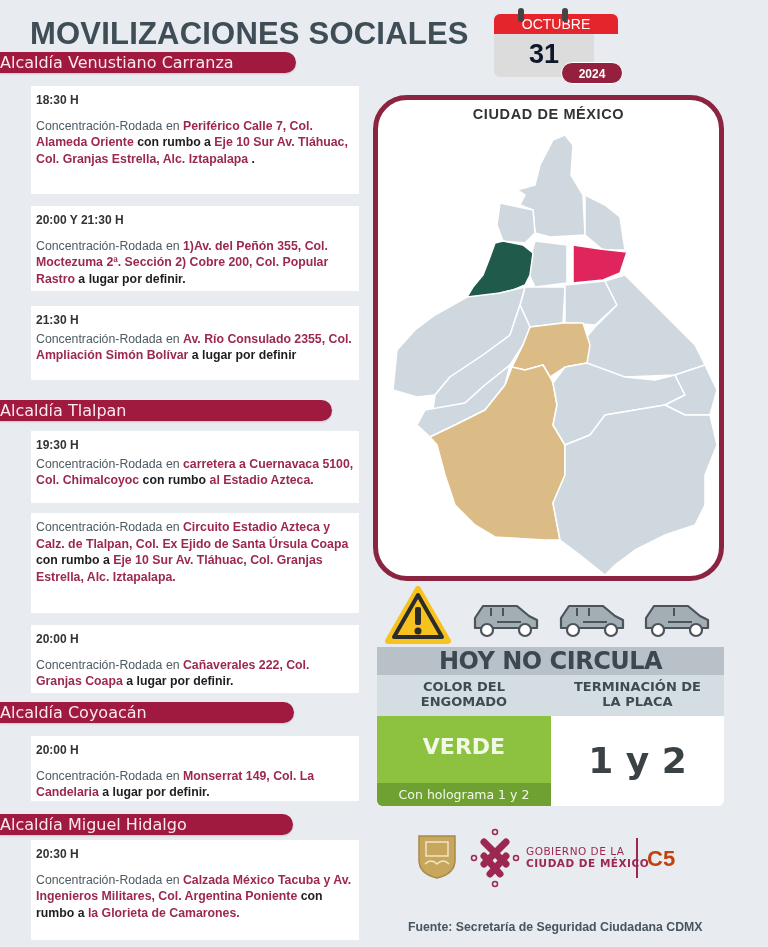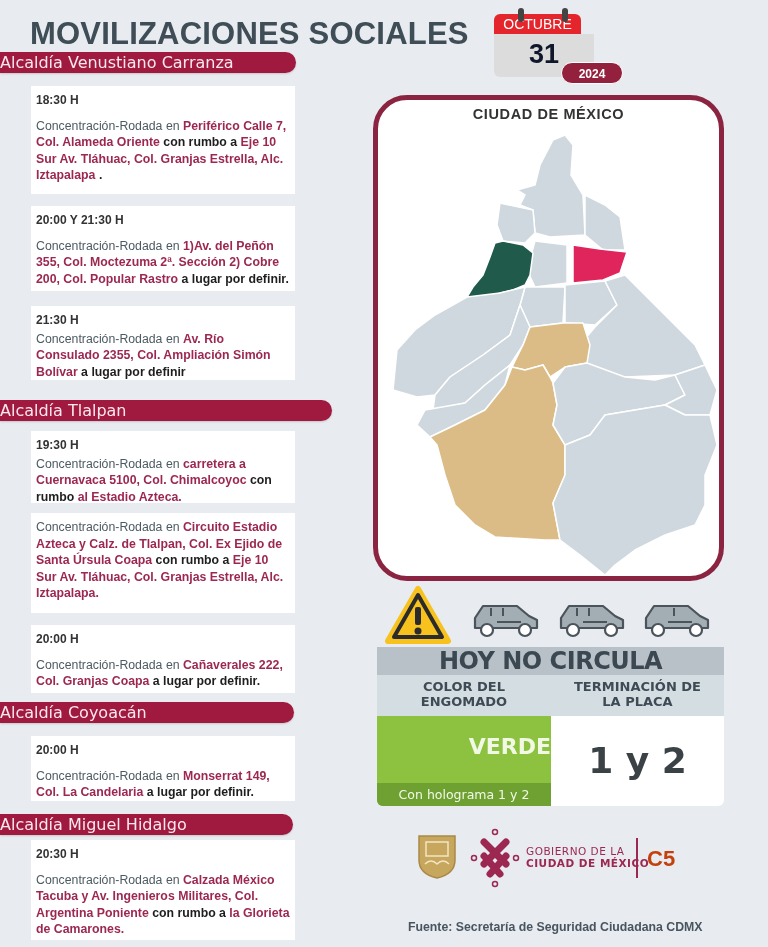--- a/index.html
+++ b/index.html
@@ -20,55 +20,55 @@
   .alc-bar {
     position: absolute; left: 0; height: 21px;
     background: #a0193f;
     border-radius: 0 12px 12px 0;
     color: #fbe8ee;
     font-size: 16px; line-height: 21px;
     font-family: "DejaVu Sans", sans-serif;
     box-shadow: 0 1px 2px rgba(0,0,0,0.15);
   }
   .card {
-    position: absolute; left: 31px; width: 264px;
+    position: absolute; left: 31px; width: 328px;
     background: #ffffff;
     padding: 6px 5px 6px 5px;
     font-size: 12.3px; line-height: 16.5px;
   }
   .card .time { font-weight: bold; color: #333; margin-bottom: 9px; font-size: 12px; }
   .card .time.tight { margin-bottom: 2px; }
   .card .desc { font-weight: bold; }
   .c-gray { color: #4d5a63; font-weight: normal; }
   .c-wine { color: #9c2852; }
   .c-black { color: #1e1e1e; }
 
   
   .cal { position: absolute; left: 494px; top: 8px; width: 100px; height: 60px; }
   .cal-ring { position: absolute; top: 0; width: 6px; height: 14px; background: #444; border-radius: 3px; }
-  .cal-head { position: absolute; top: 6px; left: 0; width: 87px; height: 20px; background: #e4262c; border-radius: 6px 6px 0 0; color: #fff; font-size: 14px; text-align: center; line-height: 21px; }
+  .cal-head { position: absolute; top: 6px; left: 0; width: 124px; height: 20px; background: #e4262c; border-radius: 6px 6px 0 0; color: #fff; font-size: 14px; text-align: center; line-height: 21px; }
   .cal-body { position: absolute; top: 26px; left: 0; width: 100px; height: 43px; background: #dcdcdc; border-radius: 0 0 6px 6px; text-align: center; font-weight: bold; color: #0f172a; font-size: 27px; line-height: 40px; }
   .year { position: absolute; left: 561px; top: 62px; width: 62px; height: 22px; background: #93213d; border-radius: 11px; color: #fff; font-weight: bold; font-size: 12px; text-align: center; line-height: 22px; border: 1.5px solid #fff; }
 
   
   .map-card {
     position: absolute; left: 373px; top: 95px; width: 351px; height: 486px;
     border: 5px solid #8b2441; border-radius: 34px; background: #ffffff;
   }
   .map-title { position: absolute; top: 6px; left: 0; width: 100%; text-align: center; font-weight: bold; font-size: 14.5px; color: #333; letter-spacing: 0.6px; }
   .map-svg { position: absolute; left: 0; top: 0; }
 
   
   .warn { position: absolute; left: 384px; top: 585px; }
   .car { position: absolute; top: 600px; }
   .hnc-head { position: absolute; left: 377px; top: 647px; width: 347px; height: 28px; background: #b8c1c8; color: #3c4851; font-weight: bold; font-size: 24px; text-align: center; line-height: 29px; font-family: "DejaVu Sans", sans-serif; letter-spacing: -0.5px; }
   .hnc-sub { position: absolute; left: 377px; top: 675px; width: 347px; height: 41px; background: #d4dde2; }
   .hnc-sub div { position: absolute; top: 5px; text-align: center; font-weight: bold; font-size: 13px; color: #3f4b54; line-height: 14.5px; font-family: "DejaVu Sans", sans-serif; }
   .green-box { position: absolute; left: 377px; top: 716px; width: 174px; height: 90px; background: #8cc23f; border-radius: 0 0 0 6px; }
-  .green-box .verde { position: absolute; top: 18px; width: 100%; text-align: right; color: #f1f9e6; font-weight: bold; font-size: 22px; font-family: "DejaVu Sans", sans-serif; }
+  .green-box .verde { position: absolute; top: 18px; width: 100%; text-align: center; color: #f1f9e6; font-weight: bold; font-size: 22px; font-family: "DejaVu Sans", sans-serif; }
   .green-box .holo { position: absolute; bottom: 0; left: 0; width: 100%; height: 23px; background: #6ea131; color: #f2f8e8; font-size: 12.5px; text-align: center; line-height: 23px; font-family: "DejaVu Sans", sans-serif; border-radius: 0 0 0 6px; }
   .plate-box { position: absolute; left: 551px; top: 716px; width: 173px; height: 90px; background: #fff; border-radius: 0 0 6px 0; }
   .plate-box .val { position: absolute; top: 24px; width: 100%; text-align: center; font-size: 36px; font-weight: bold; color: #3b4246; font-family: "DejaVu Sans", sans-serif; }
 
   
   .shield { position: absolute; left: 417px; top: 834px; width: 40px; height: 45px; }
   .gob-logo { position: absolute; left: 470px; top: 828px; }
   .gob-text { position: absolute; left: 526px; top: 845px; font-size: 10.5px; color: #9c2852; line-height: 12px; font-family: "DejaVu Sans", sans-serif; letter-spacing: 0.5px; }
   .gob-text .b { font-weight: bold; }
   .gob-div { position: absolute; left: 636px; top: 838px; width: 2px; height: 40px; background: #9c2852; }

